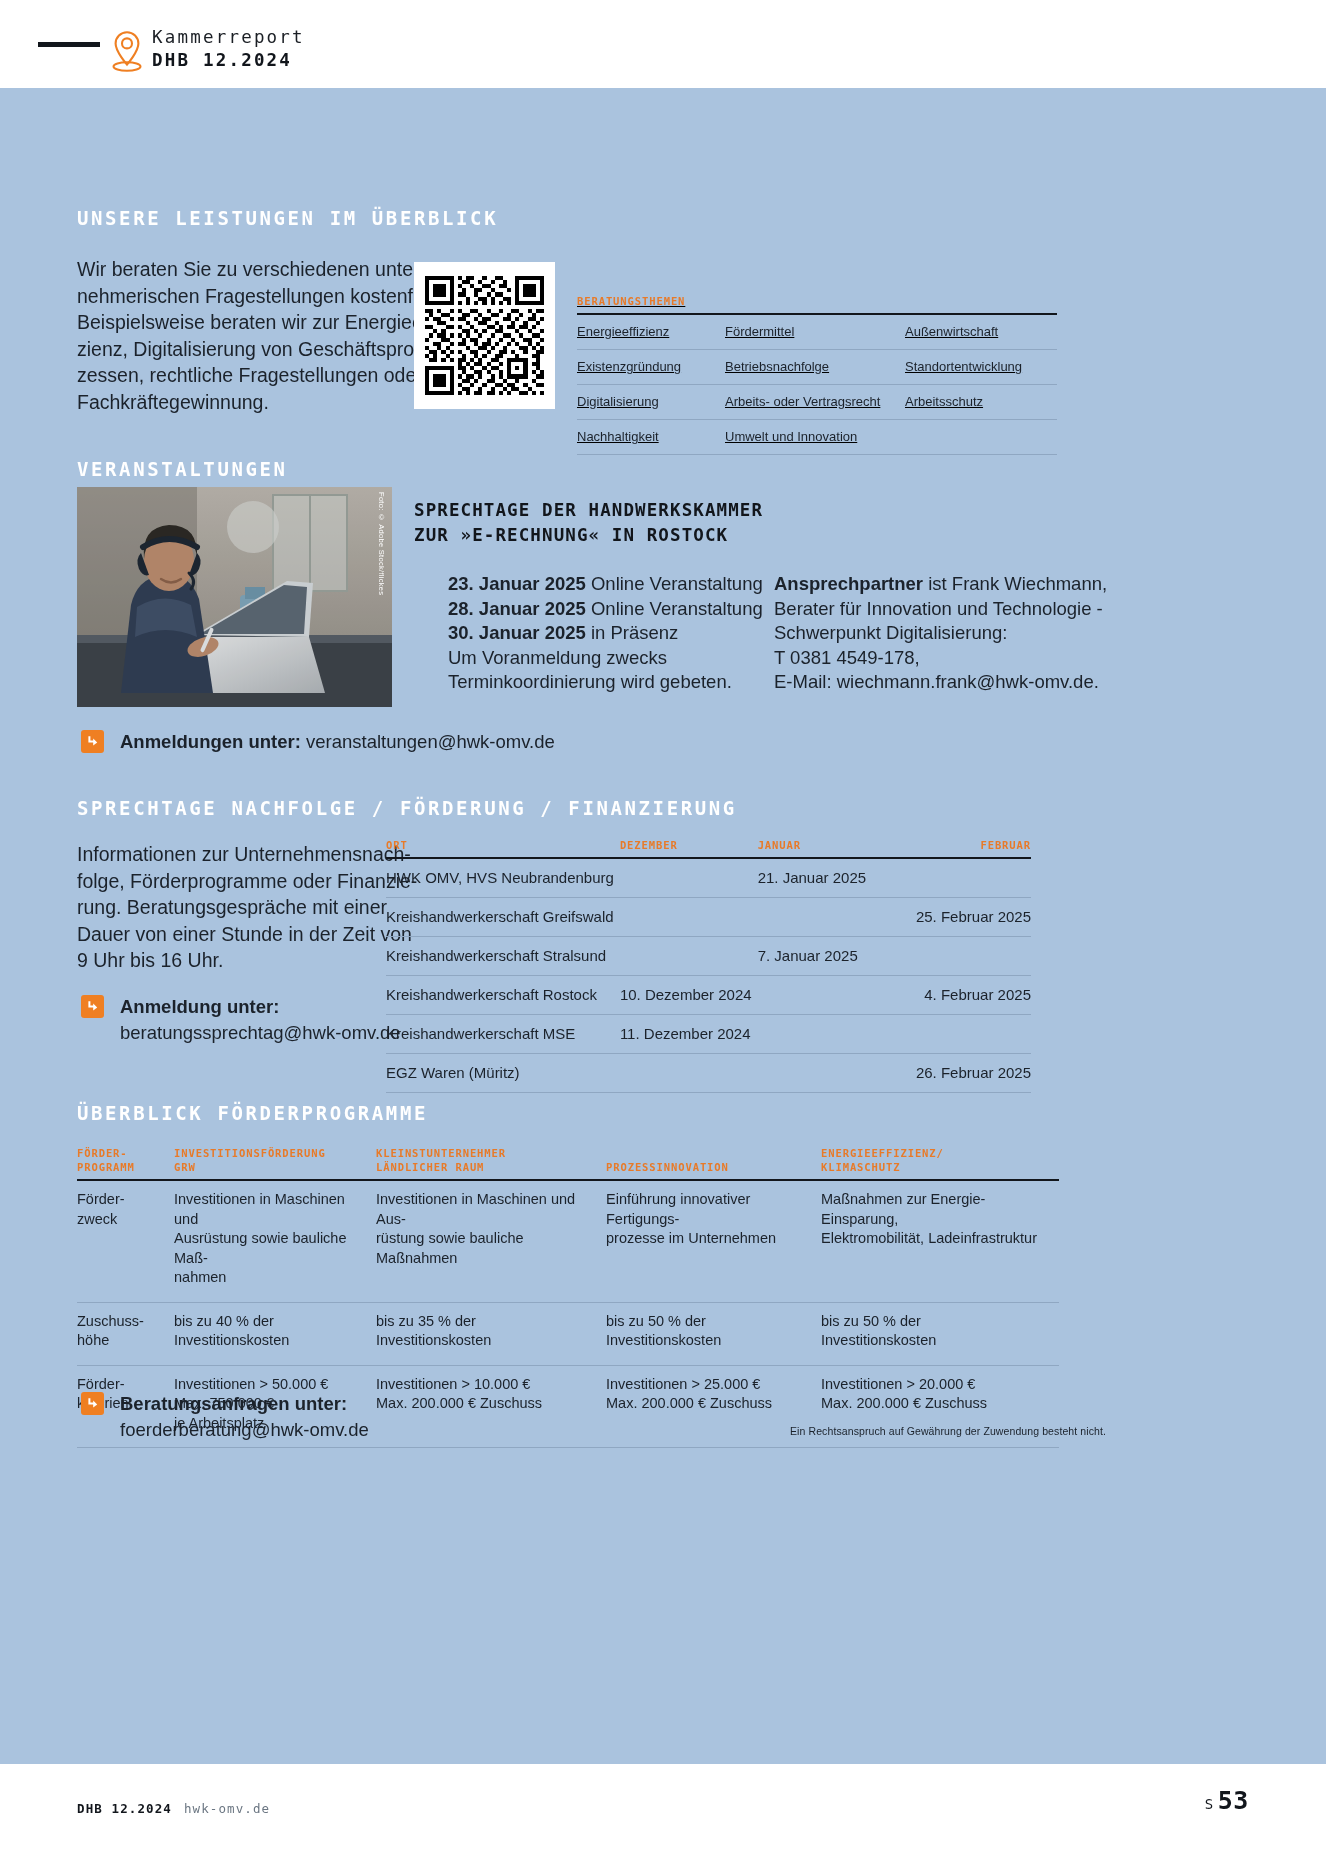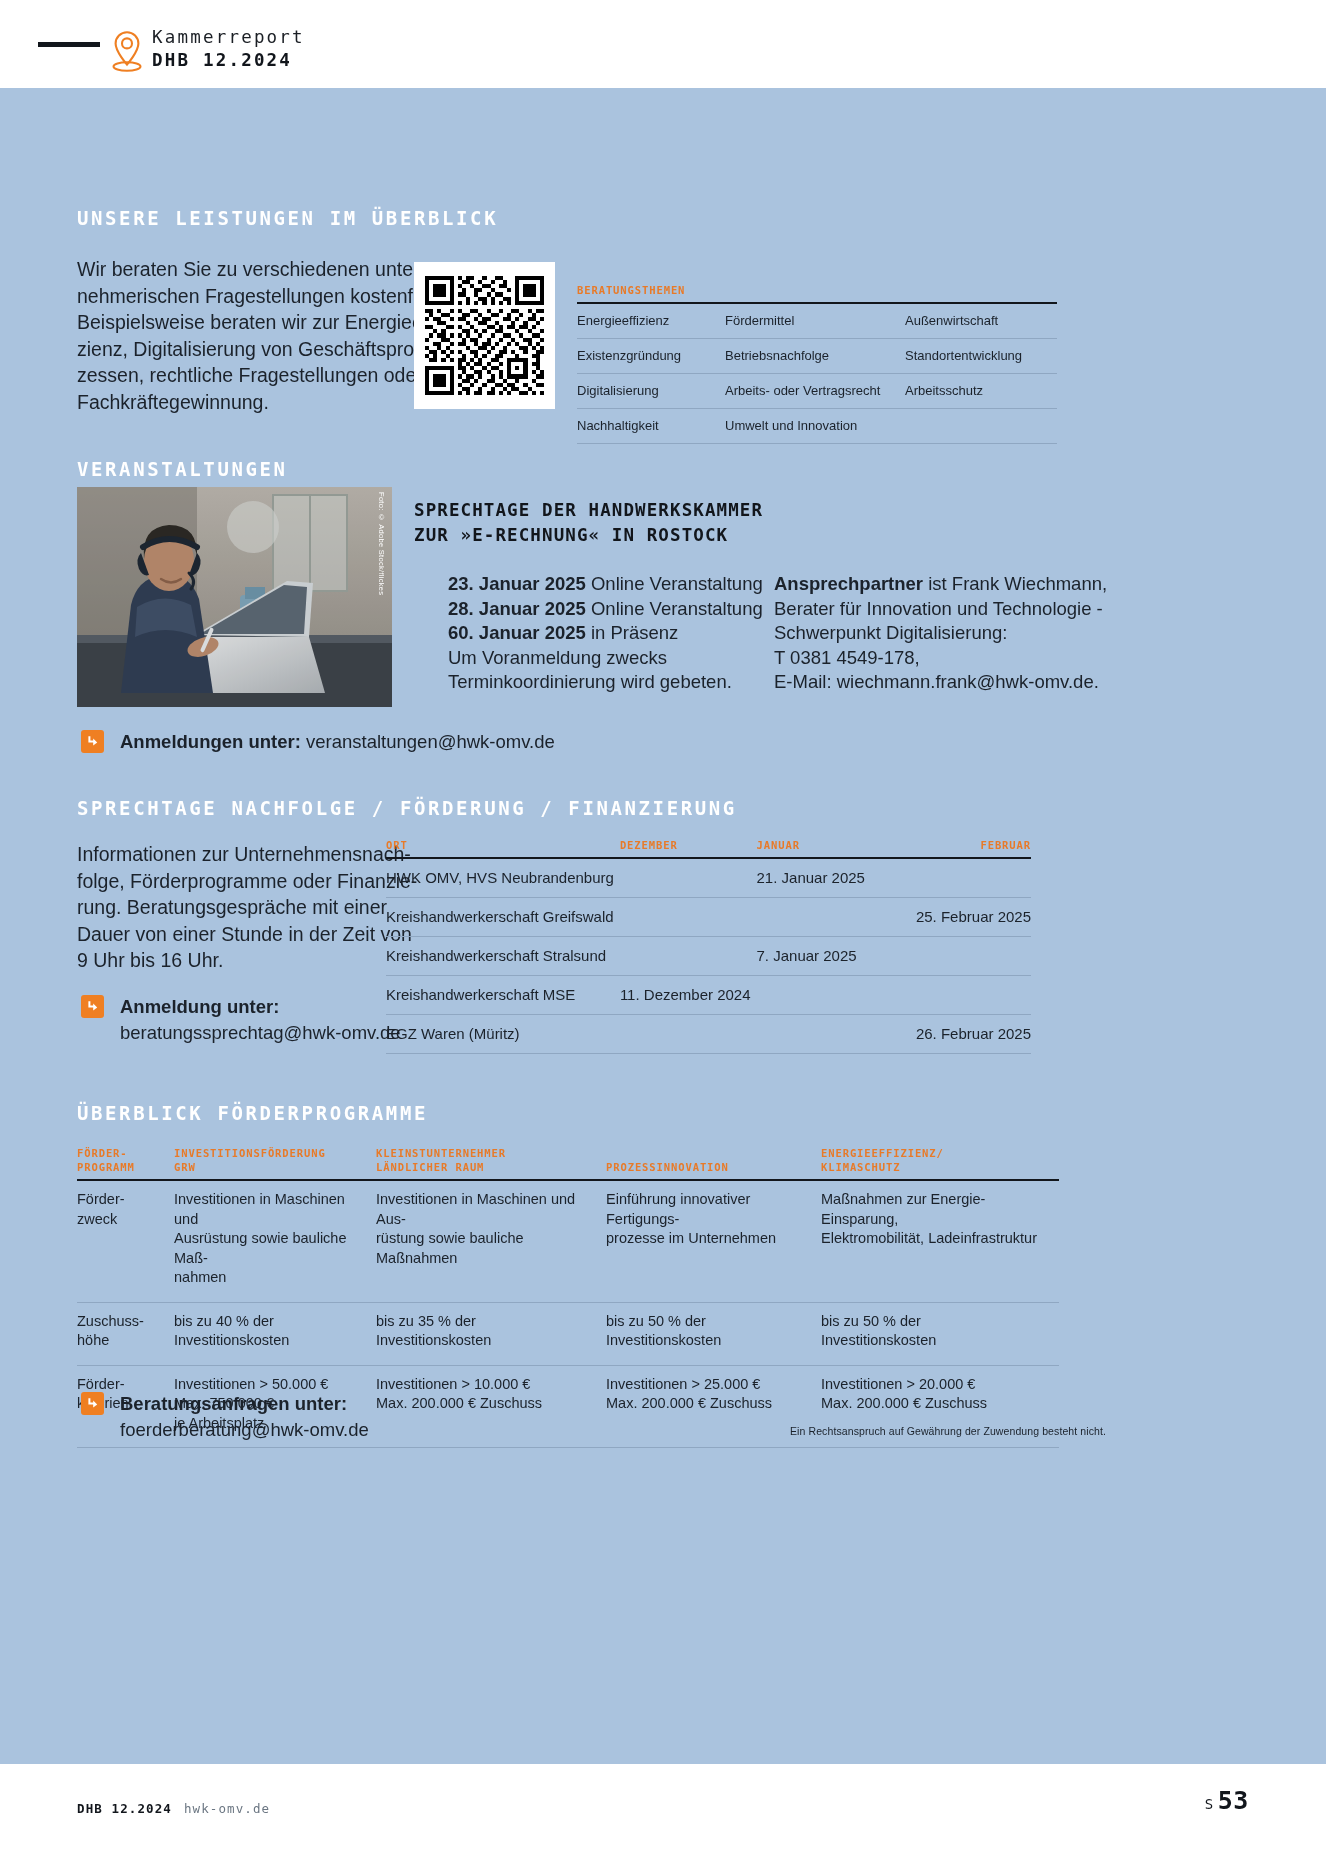--- a/index.html
+++ b/index.html
@@ -119,21 +119,21 @@
     color: #1b222b;
     font-size: 15px;
     line-height: 20px;
     padding: 8px 6px 8px 0;
     vertical-align: top;
     border-bottom: 1.3px solid #8fa7c2;
   }
   .tbl tbody tr:last-child td { border-bottom: 1.3px solid #8fa7c2; }
 
   
-  #beratungsthemen-table { left: 577px; top: 283px; width: 480px; }
+  #beratungsthemen-table { left: 577px; top: 294px; width: 480px; text-decoration: underline; }
   #beratungsthemen-table td { font-size: 13px; padding: 7px 6px 7px 0; }
   #beratungsthemen-table col.c1 { width: 148px; }
   #beratungsthemen-table col.c2 { width: 180px; }
 
   
   #sprechtage-table { left: 386px; top: 838px; width: 645px; }
   #sprechtage-table col.c1 { width: 232px; }
   #sprechtage-table col.c2 { width: 133px; }
   #sprechtage-table col.c3 { width: 135px; }
   #sprechtage-table col.c4 { width: 145px; }
@@ -603,21 +603,21 @@
     <div class="ev-col" style="left:414px; top:572px; width:330px;">
       <div>
         <b>23. Januar 2025</b>
         <span>Online Veranstaltung</span>
       </div>
       <div>
         <b>28. Januar 2025</b>
         <span>Online Veranstaltung</span>
       </div>
       <div>
-        <b>60. Januar 2025</b>
+        <b>30. Januar 2025</b>
         <span>in Präsenz</span>
       </div>
       <div>Um Voranmeldung zwecks</div>
       <div>Terminkoordinierung wird gebeten.</div>
     </div>
 
     <div class="ev-col" style="left:740px; top:572px; width:330px;">
       <div>
         <b>Ansprechpartner</b><span> ist Frank Wiechmann,</span>
       </div>
@@ -689,20 +689,26 @@
           <td>Kreishandwerkerschaft Greifswald</td>
           <td></td>
           <td></td>
           <td class="right">25. Februar 2025</td>
         </tr>
         <tr>
           <td>Kreishandwerkerschaft Stralsund</td>
           <td></td>
           <td>7. Januar 2025</td>
           <td class="right"></td>
+        </tr>
+        <tr>
+          <td>Kreishandwerkerschaft Rostock</td>
+          <td>10. Dezember 2024</td>
+          <td></td>
+          <td class="right">4. Februar 2025</td>
         </tr>
         <tr>
           <td>Kreishandwerkerschaft MSE</td>
           <td>11. Dezember 2024</td>
           <td></td>
           <td class="right"></td>
         </tr>
         <tr>
           <td>EGZ Waren (Müritz)</td>
           <td></td>

